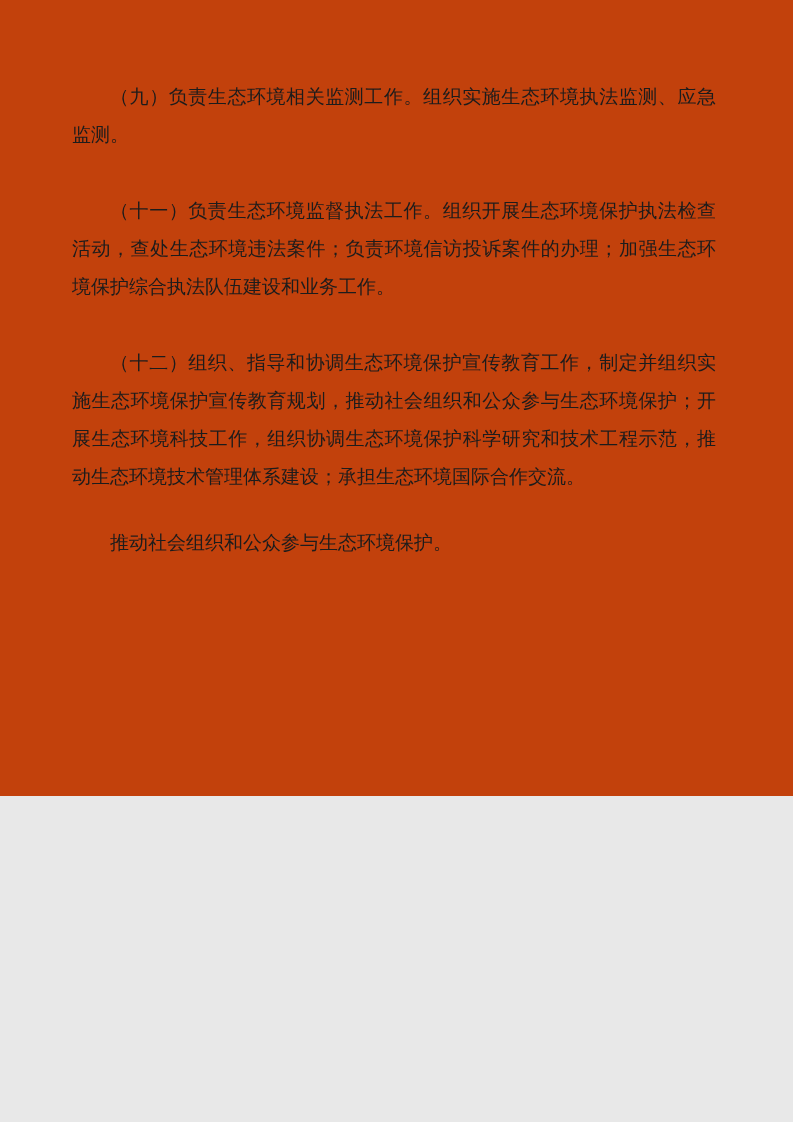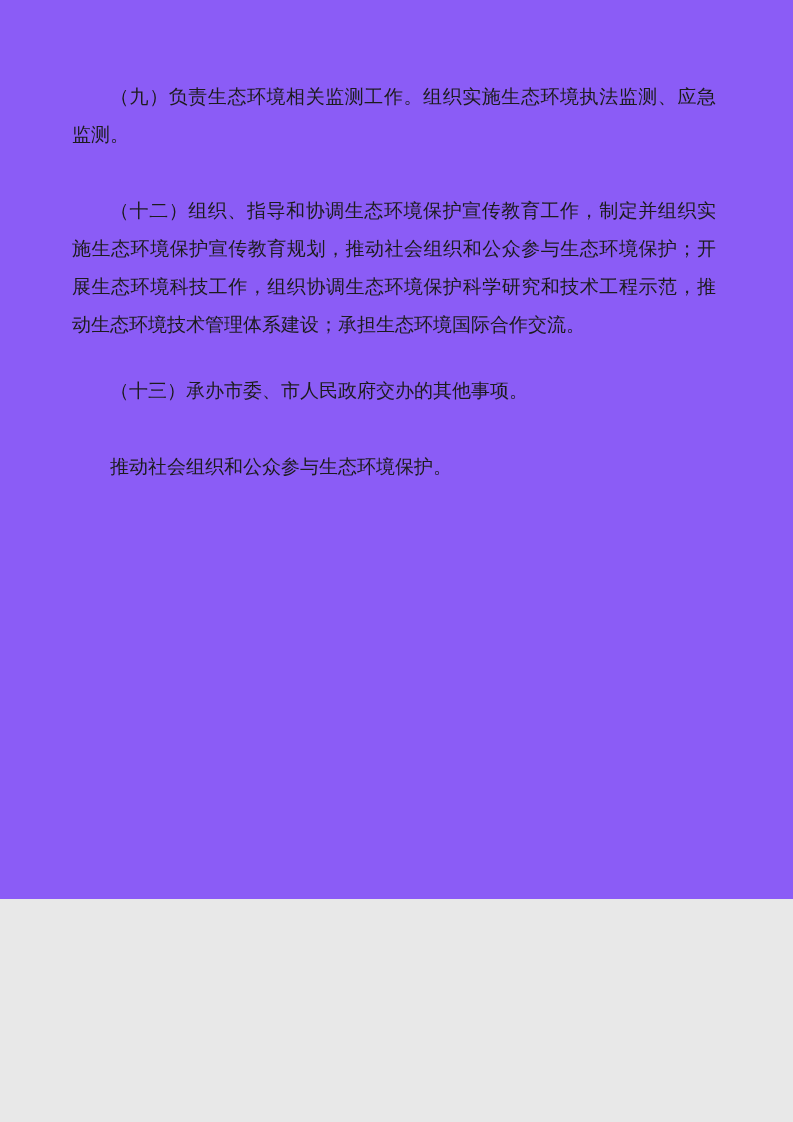--- a/index.html
+++ b/index.html
@@ -4,23 +4,23 @@
 <style>
   * { box-sizing: border-box; }
   html, body {
     margin: 0;
     padding: 0;
     background: #e8e8e8;
   }
   .page {
     position: relative;
     width: 793px;
-    height: 899px;
+    height: 796px;
     margin: 0 auto;
-    background: #8b5cf6;
+    background: #c2410c;
     overflow: hidden;
     font-family: "Liberation Serif", serif;
   }
   .content {
     position: absolute;
     left: 72px;
     top: 78px;
     width: 644px;
     color: #1c1c1c;
   }
@@ -58,18 +58,18 @@
     line-height: 16px;
     color: #222222;
   }
 </style>
 </head>
 <body>
 
 <div class="page">
   <div class="content">
     <p class="para">（九）负责生态环境相关监测工作。组织实施生态环境执法监测、应急监测。</p>
+    <p class="para">（十一）负责生态环境监督执法工作。组织开展生态环境保护执法检查活动，查处生态环境违法案件；负责环境信访投诉案件的办理；加强生态环境保护综合执法队伍建设和业务工作。</p>
     <p class="para tight">（十二）组织、指导和协调生态环境保护宣传教育工作，制定并组织实施生态环境保护宣传教育规划，推动社会组织和公众参与生态环境保护；开展生态环境科技工作，组织协调生态环境保护科学研究和技术工程示范，推动生态环境技术管理体系建设；承担生态环境国际合作交流。</p>
-    <p class="para">（十三）承办市委、市人民政府交办的其他事项。</p>
     <p class="para closing">推动社会组织和公众参与生态环境保护。</p>
   </div>
   <div class="footer">6</div>
 </div>
 
 </body></html>

